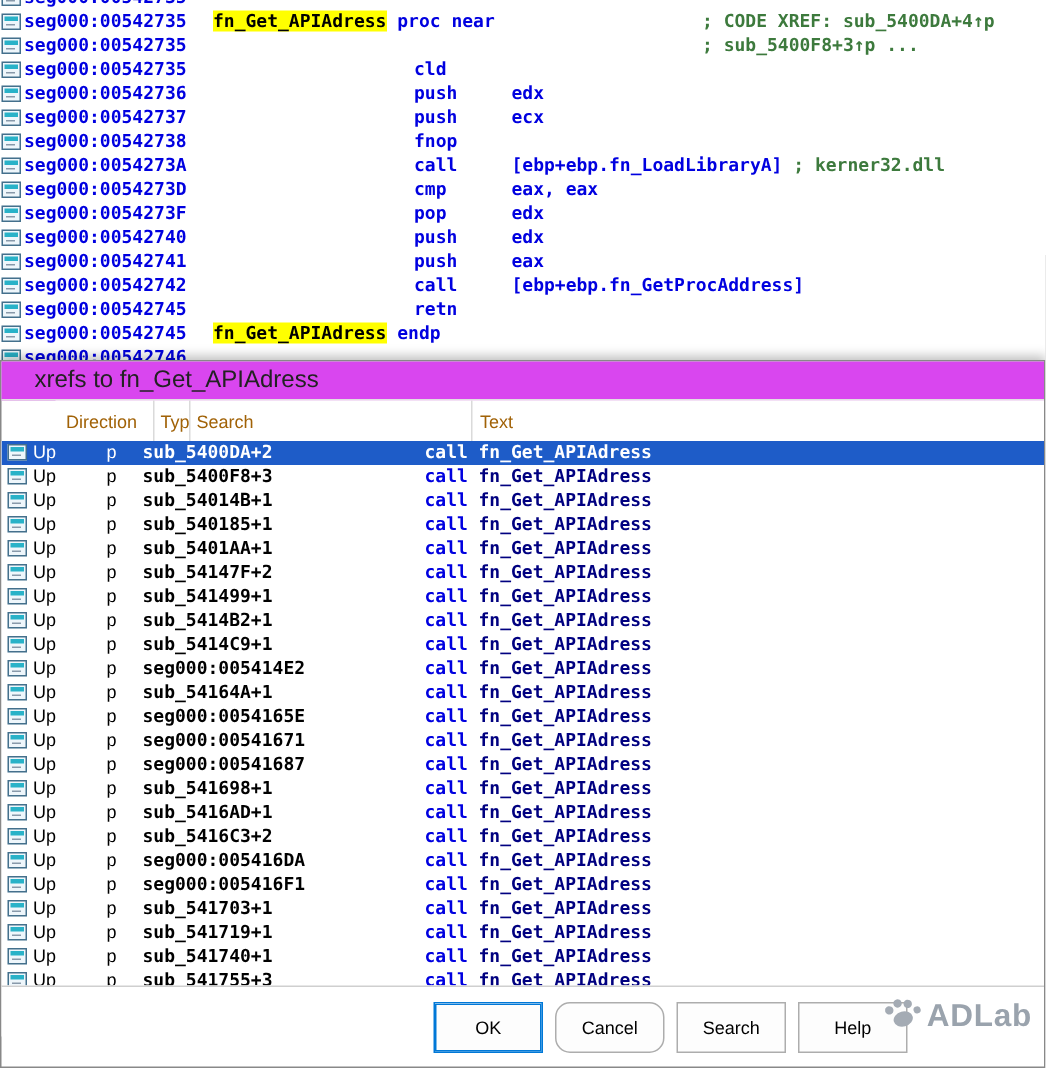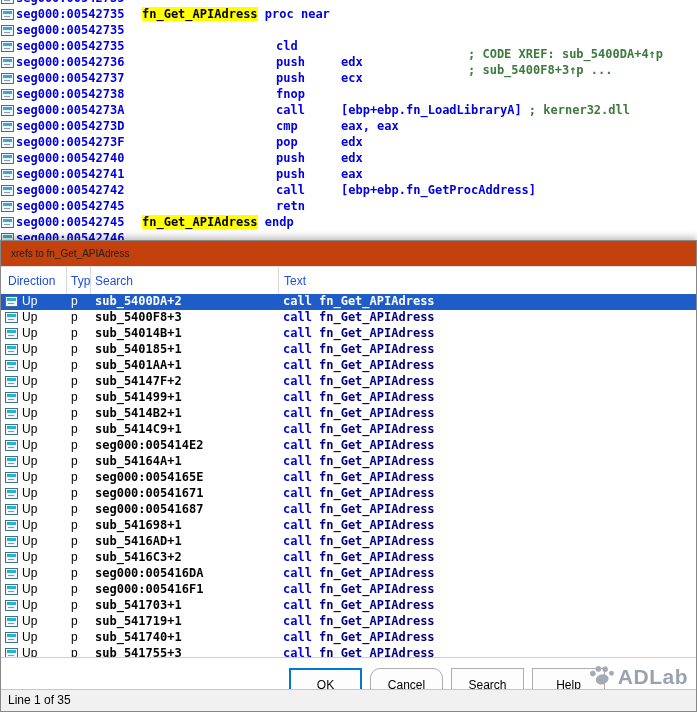--- a/index.html
+++ b/index.html
@@ -13,36 +13,36 @@
   .disasm{position:absolute;top:0;left:0;width:697px;height:240px;background:#fff;overflow:hidden;}
   .dline{position:relative;height:16px;line-height:16px;white-space:pre;
          font:bold 12px "DejaVu Sans Mono",monospace;}
   .dline:first-child{margin-top:-9px;}
   .daddr{position:absolute;left:16px;color:var(--code);}
   .namewrap{position:absolute;left:142px;}
   .hl{background:var(--hl);color:#000;}
   .decl{color:var(--code);}
   .mnem{position:absolute;left:276px;color:var(--code);}
   .ops{position:absolute;left:341px;color:var(--code);}
-  .lcomment{position:absolute;left:468px;margin-top:40px;}
+  .lcomment{position:absolute;left:468px;}
   .cmt{color:var(--cmt);}
 
   
   .win-icon{position:absolute;left:1px;top:2px;width:13px;height:11px;background:#eef6fb;
             border:1px solid #44708c;box-sizing:border-box;}
   .win-icon::before{content:"";position:absolute;left:1px;top:1px;right:1px;height:3px;background:#29b2c8;}
   .win-icon::after{content:"";position:absolute;left:2px;bottom:2px;width:6px;height:1px;background:#8899aa;}
 
   
   .dialog{position:absolute;left:0;top:240px;width:697px;height:472px;background:#fff;
           border:1px solid #888;box-sizing:border-box;box-shadow:0 -3px 7px rgba(0,0,0,.25);}
-  .dlg-title{height:25px;line-height:25px;padding-left:10px;font-size:10px;color:#222;
-             background:#c2410c;border-bottom:1px solid #e0e0e0;}
+  .dlg-title{height:25px;line-height:25px;padding-left:22px;font-size:16px;color:#222;
+             background:#d946ef;border-bottom:1px solid #e0e0e0;}
   .thead{height:28px;display:flex;align-items:center;border-bottom:1px solid #cfcfcf;
-         font-size:12px;color:#1d4ed8;background:#fff;}
+         font-size:12px;color:#a16207;background:#fff;margin-left:36px;}
   .th{height:100%;display:flex;align-items:center;border-right:1px solid #dadada;box-sizing:border-box;}
   .c-dir{width:66px;padding-left:7px;}
   .c-typ{width:24px;padding-left:4px;}
   .c-addr{width:188px;padding-left:4px;}
   .c-text{flex:1;padding-left:5px;border-right:none;}
 
   .tbody{position:absolute;top:53px;left:0;right:0;height:363px;overflow:hidden;background:#fff;}
   .xrow{position:relative;height:16px;line-height:16px;white-space:pre;}
   .xrow .win-icon{left:4px;}
   .xrow .dir{position:absolute;left:21px;top:0;font:12px "Liberation Sans",sans-serif;color:#000;}
@@ -143,18 +143,15 @@
               <circle cx="14" cy="6.5" r="2.8"></circle>
               <circle cx="20.5" cy="8.5" r="2.8"></circle>
               <circle cx="25.5" cy="14" r="2.4"></circle>
             </g>
           </svg>
         </span>
         <span class="wm-text">ADLab</span>
       </div>
     </div>
 
-    <div class="statusbar">
-      <span>Line 1 of 35</span>
-    </div>
   </div>
 
 </div>
 
 </body></html>

